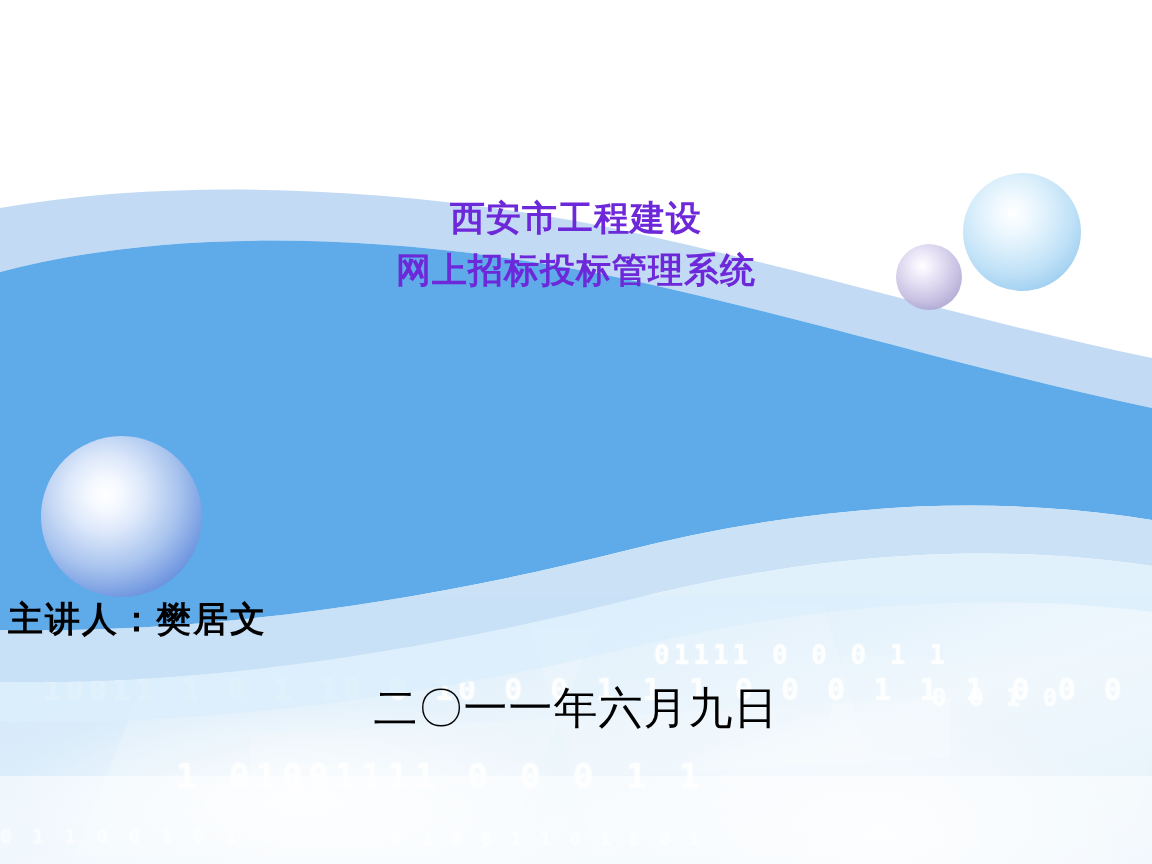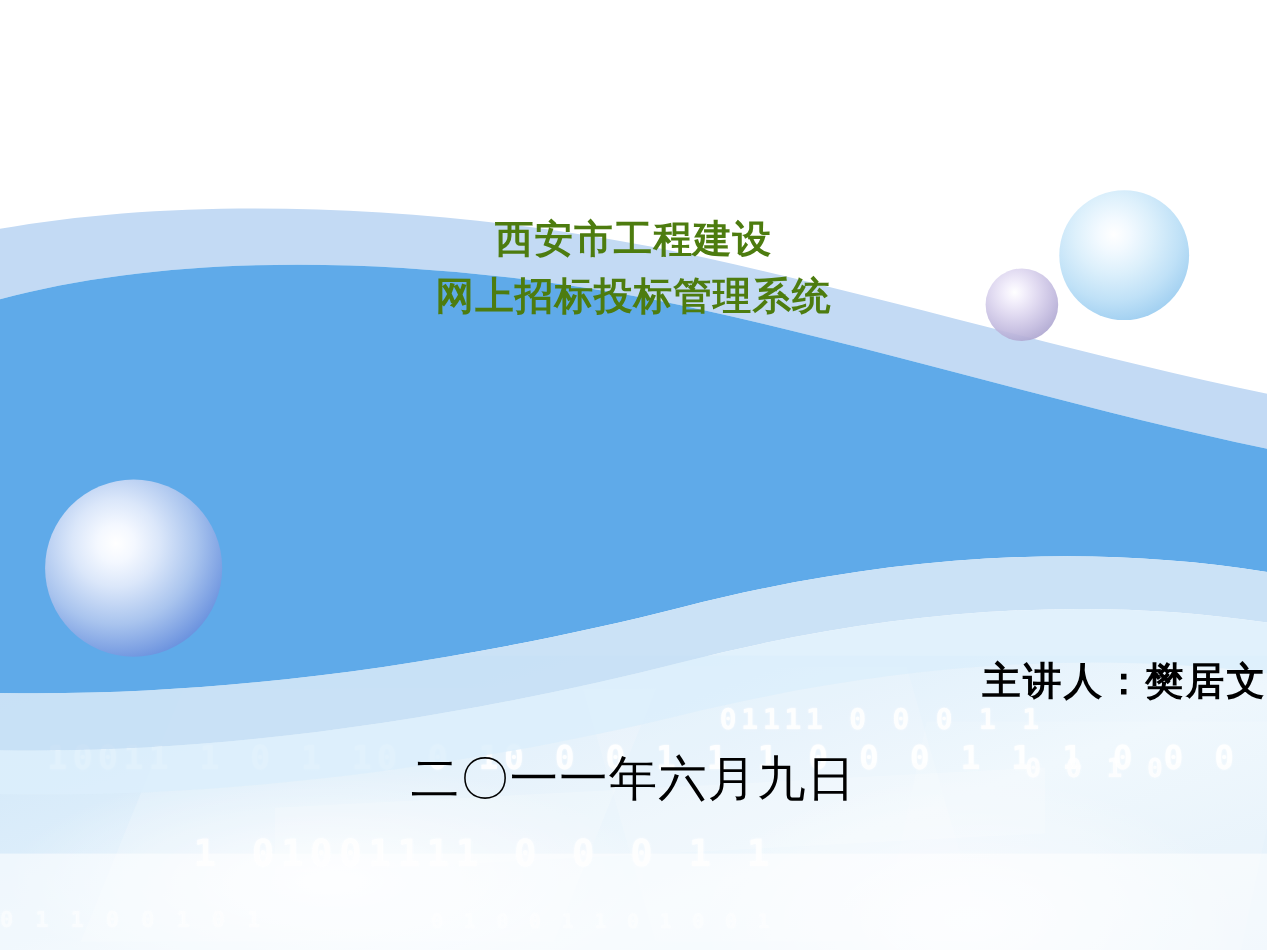--- a/index.html
+++ b/index.html
@@ -86,34 +86,34 @@
         #ffffff 0%, #f4f8ff 12%, #dbe7fa 28%, #a9c4ee 52%, #6d94df 76%, #3f6ccb 100%);
   }
 
   
   #title-block {
     position: absolute;
     left: 0;
     top: 192px;
     width: 1152px;
     text-align: center;
-    color: #4d7c0f;
+    color: #6d28d9;
     font-weight: bold;
     font-size: 35px;
     line-height: 52px;
     letter-spacing: 1px;
   }
   #title-block .tline { display: block; }
 
   #speaker-line {
     position: absolute;
     left: 0;
     top: 596px;
     width: 1152px;
-    text-align: right;
+    text-align: left;
     color: #000000;
     font-weight: bold;
     font-size: 35px;
     letter-spacing: 2px;
     padding-left: 8px;
     box-sizing: border-box;
   }
   #date-line {
     position: absolute;
     left: 0;

